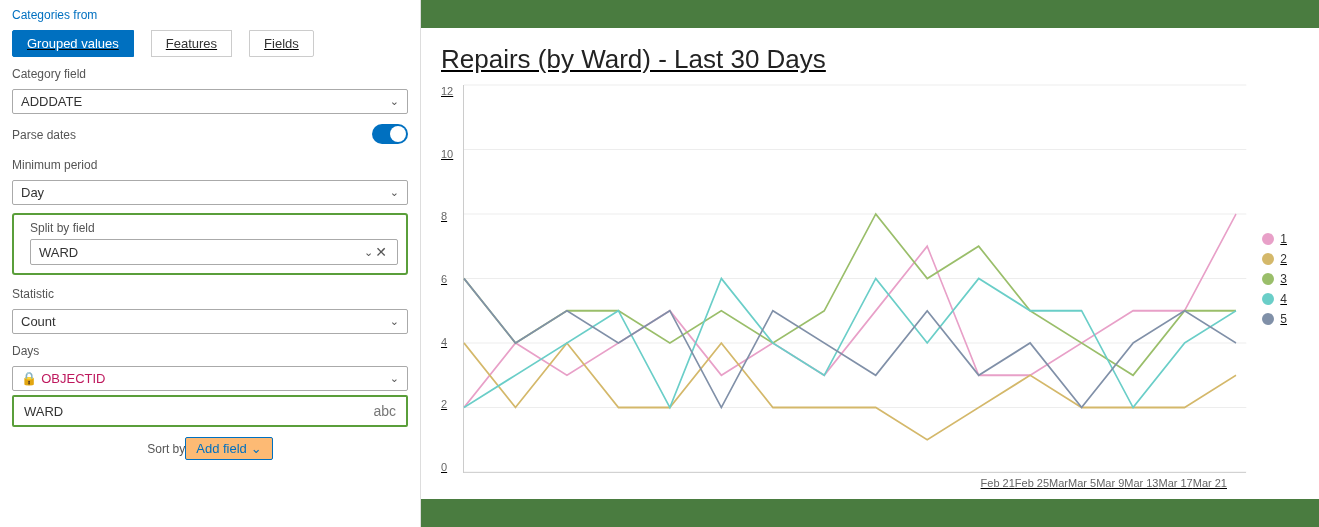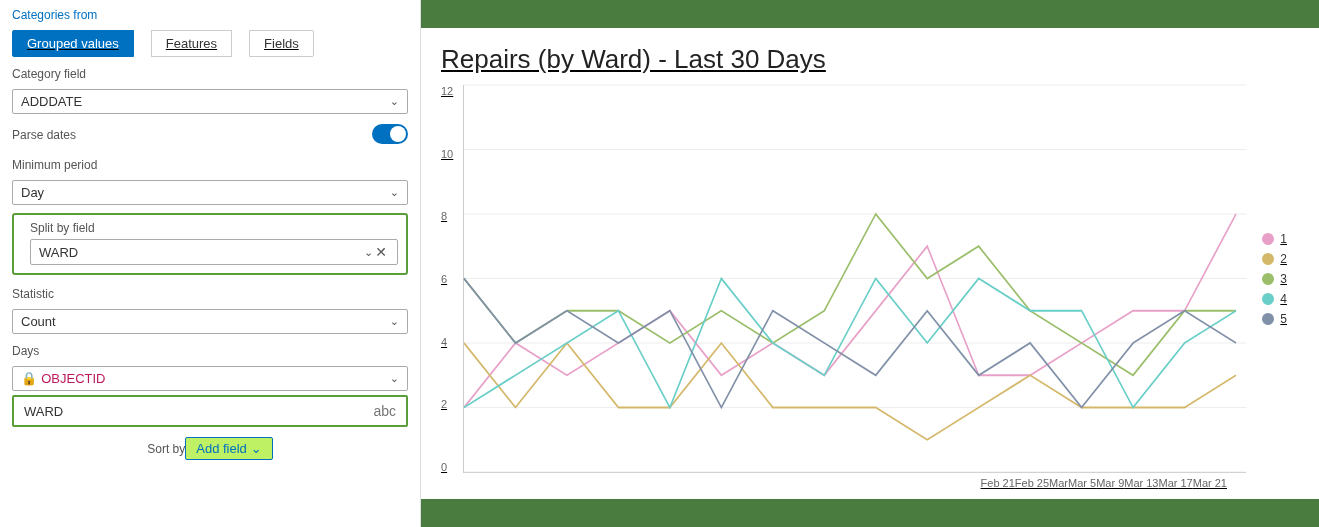--- a/index.html
+++ b/index.html
@@ -193,21 +193,21 @@
       display: flex;
       align-items: center;
       justify-content: center;
       margin-top: 4px;
     }
     .sort-label {
       font-size: 12px;
       color: #555;
     }
     .add-field-btn {
-      background: #bef264;
+      background: #fdba74;
       border: 1px solid #0070c0;
       color: #0070c0;
       padding: 3px 10px;
       border-radius: 2px;
       cursor: pointer;
       font-size: 13px;
       display: flex;
       align-items: center;
       gap: 4px;
     }

